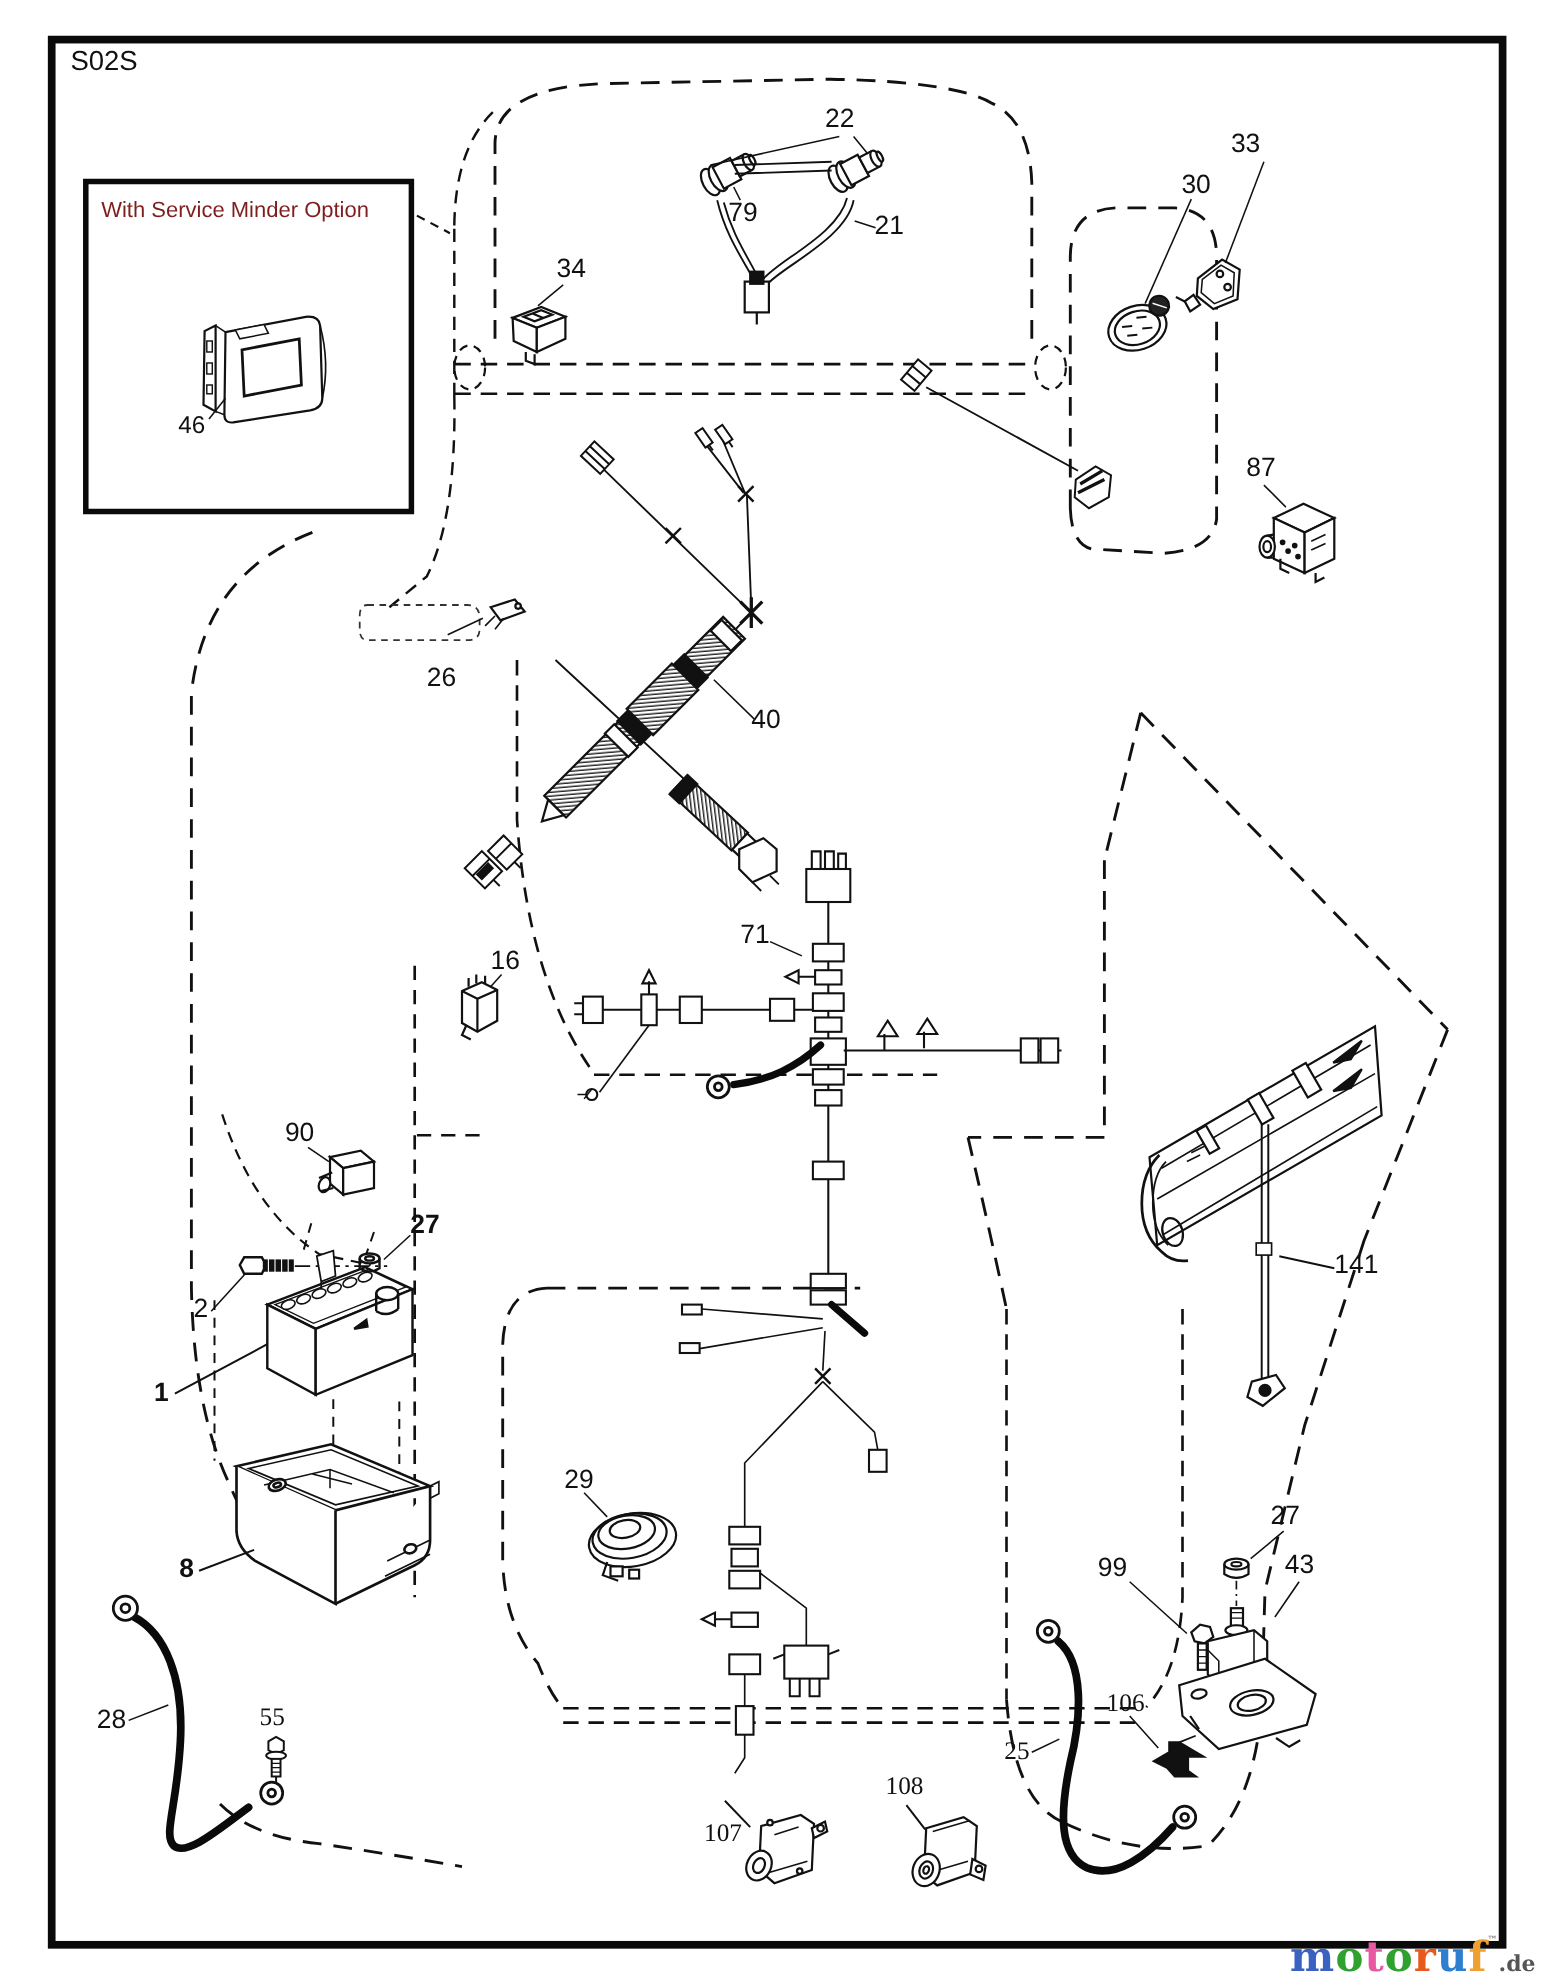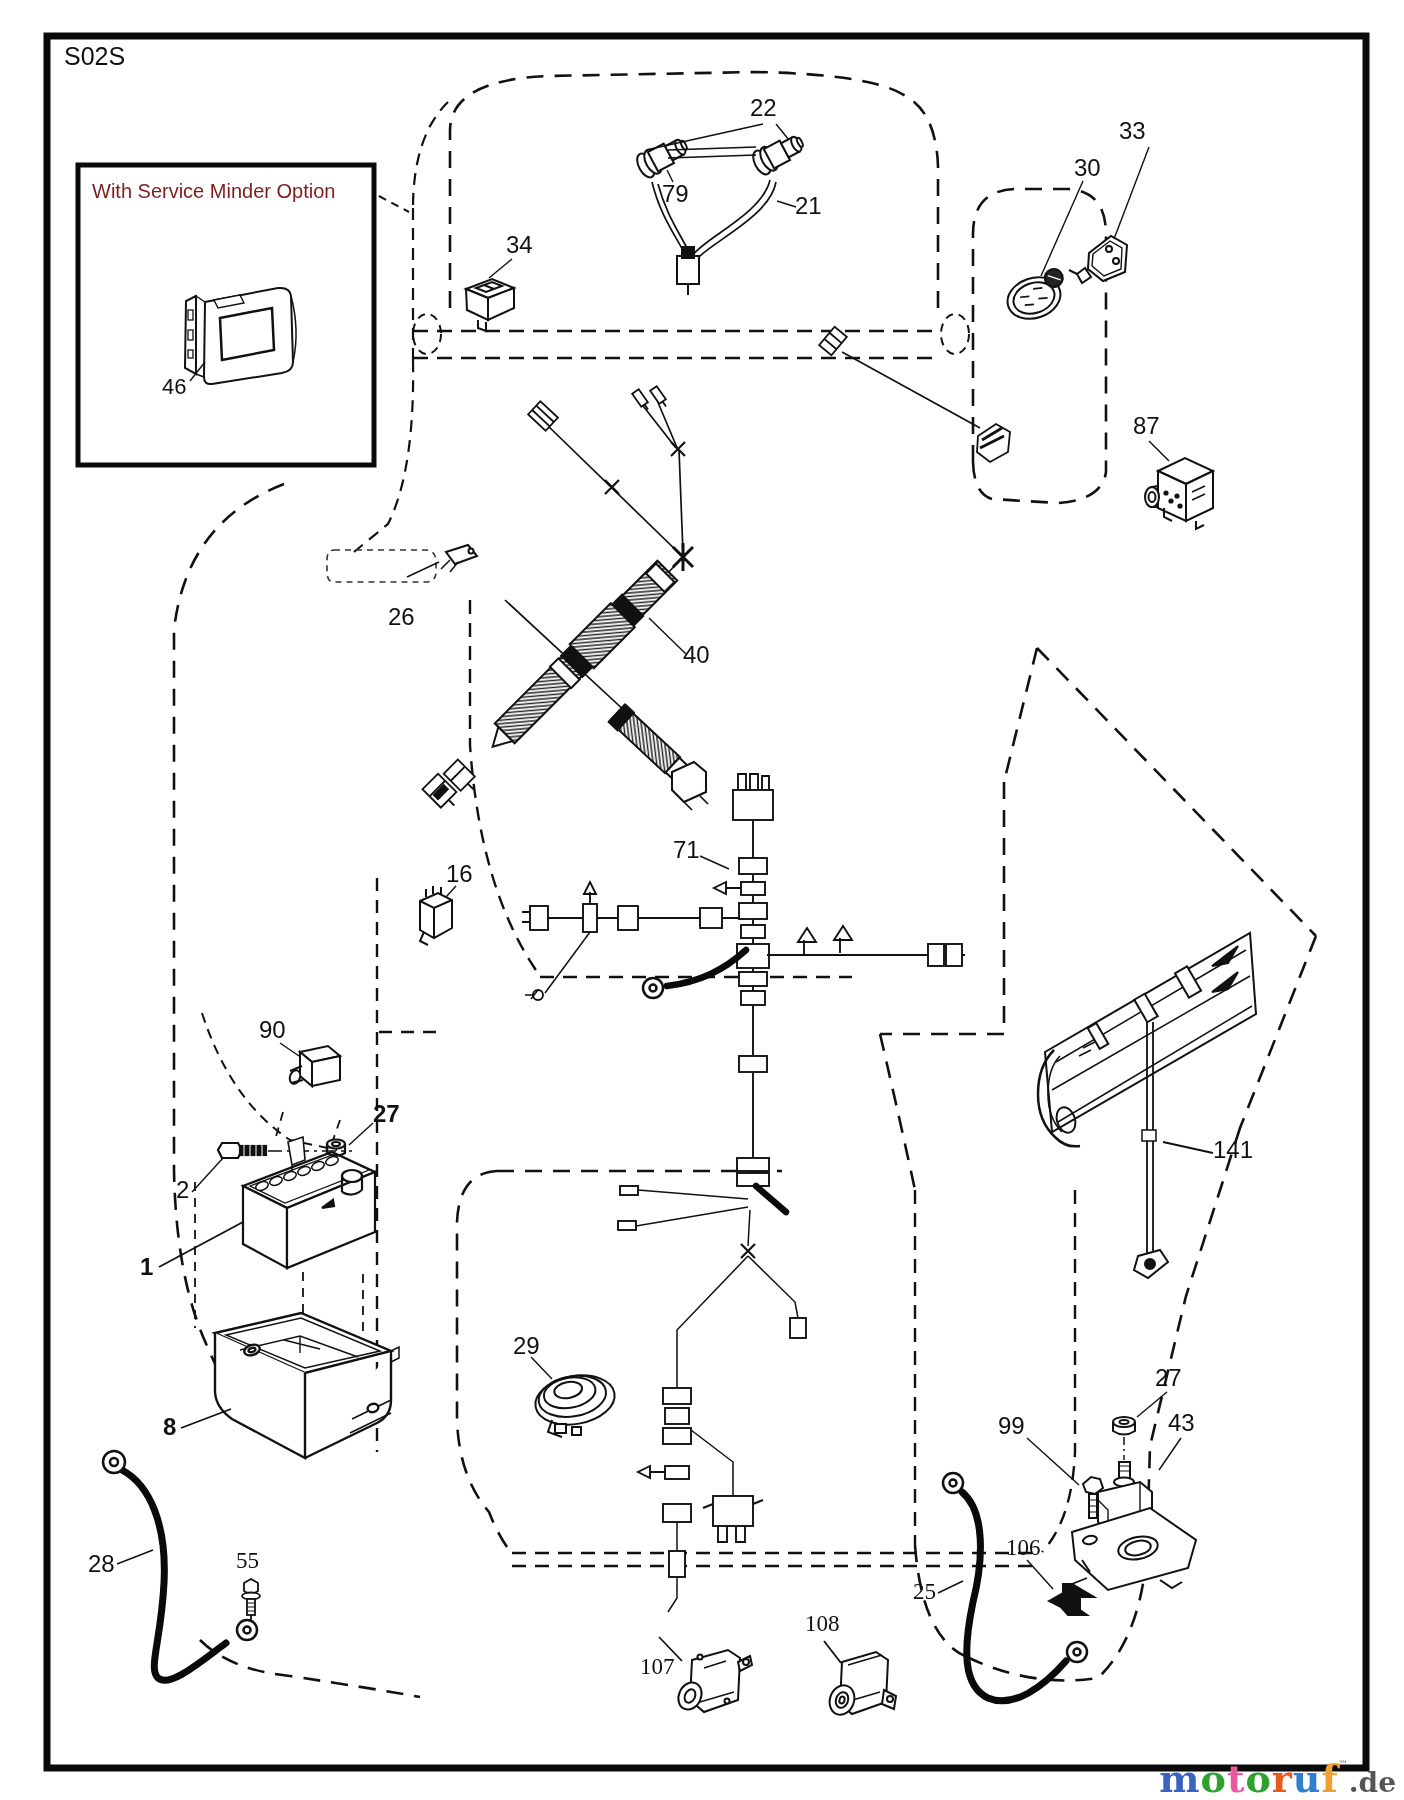--- a/index.html
+++ b/index.html
@@ -8,21 +8,21 @@
   .stage svg{position:absolute;left:0;top:0;}
   .callout{position:absolute;color:#111;font-size:24px;line-height:1;white-space:nowrap;}
   .callout.bold{font-weight:bold;}
   .callout.serif{font-family:"Liberation Serif", serif;font-size:23px;}
   .code-label{position:absolute;left:64px;top:42px;font-size:25px;color:#111;}
   .inset-title{position:absolute;left:92px;top:180px;width:276px;font-size:20px;color:#7f1d1d;}
   .inset-part-label{position:absolute;left:162px;top:374px;font-size:22px;color:#111;}
   .logo{position:absolute;right:8px;bottom:2px;font-family:"DejaVu Serif", serif;
         font-weight:bold;font-size:38px;line-height:1;letter-spacing:1px;}
   .logo .tm{font-size:9px;color:#777;vertical-align:top;}
-  .logo .suffix{font-size:28px;font-weight:bold;letter-spacing:0;}
+  .logo .suffix{font-size:20px;font-weight:bold;letter-spacing:0;}
 </style>
 </head>
 <body>
 
 <div class="stage">
 
 <svg width="1404" height="1800" viewBox="0 0 1404 1800">
   <defs>
     <pattern id="braid" width="7" height="7" patternUnits="userSpaceOnUse" patternTransform="rotate(40)">
       <rect width="7" height="7" fill="#ffffff"></rect>

